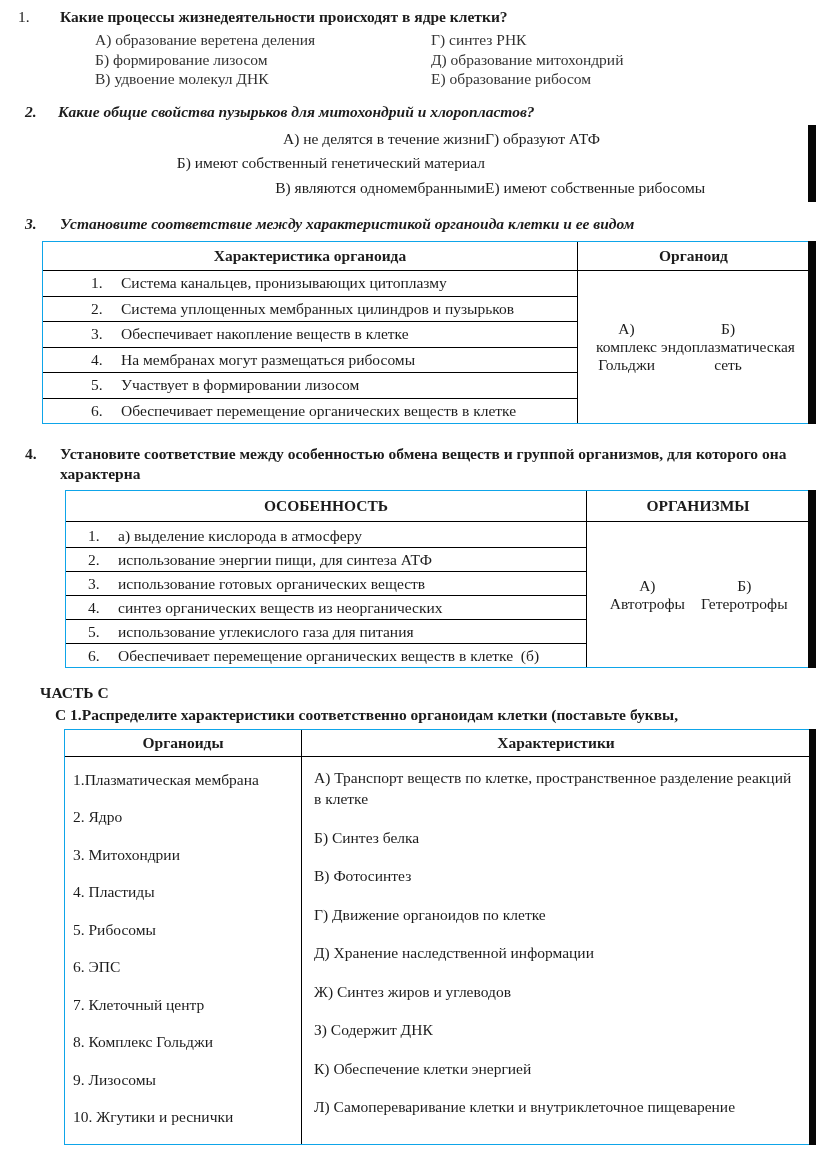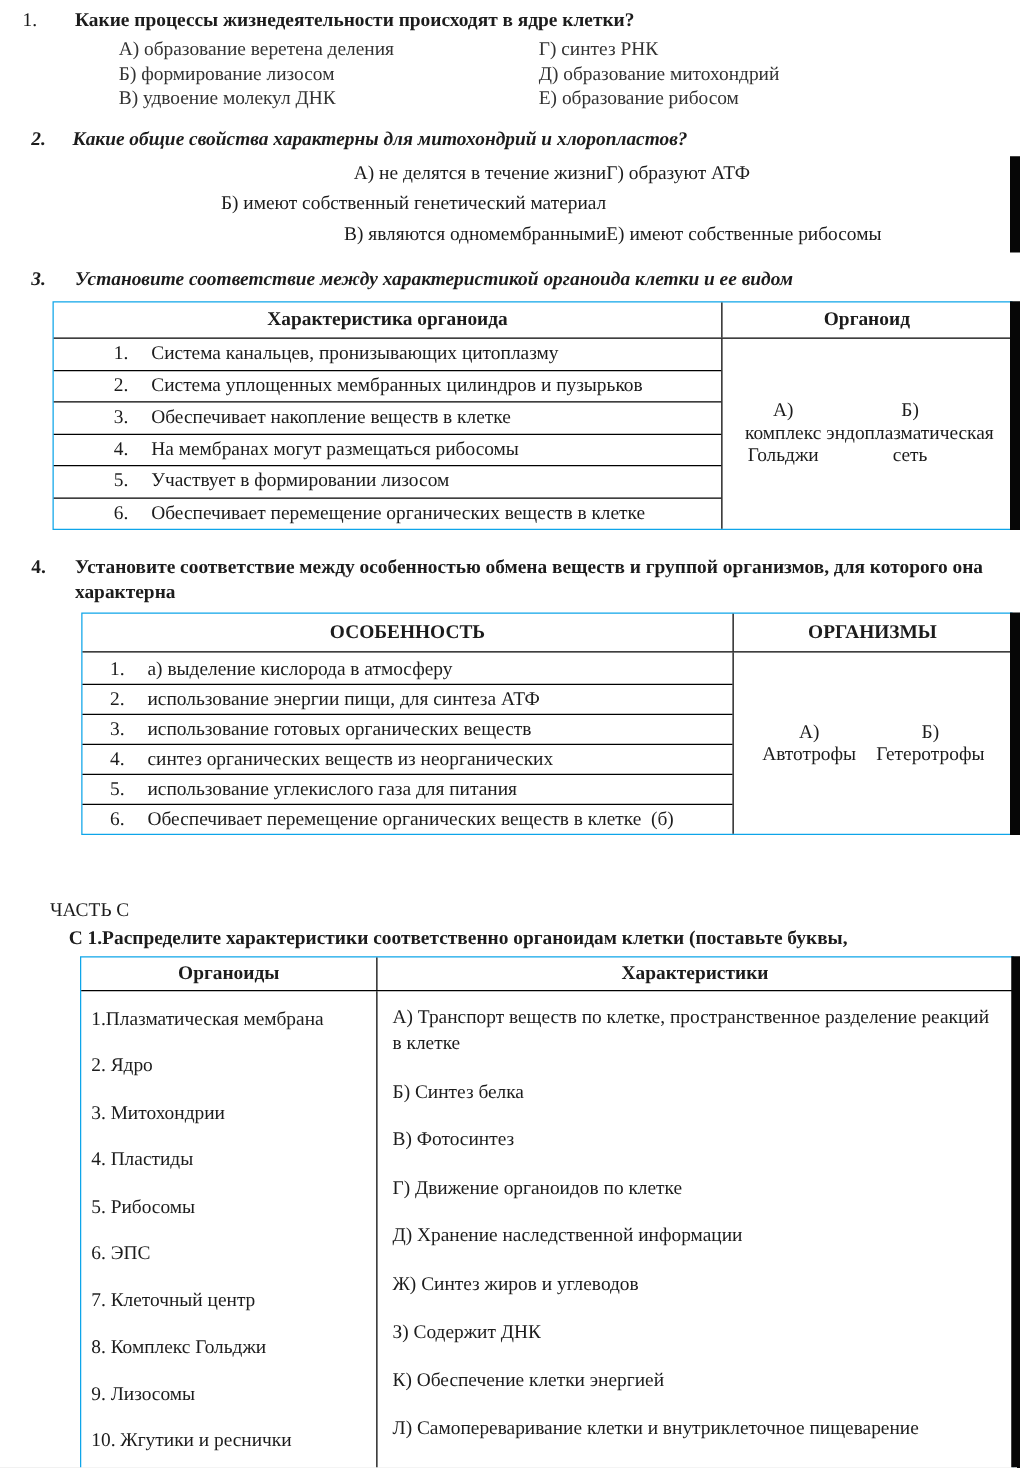--- a/index.html
+++ b/index.html
@@ -63,21 +63,21 @@
 
   .t4 { margin-left:65px; width:743px; }
   .t4 .th-left { width:520px; flex:none; }
   .t4 .th { padding:6px 4px; }
   .t4 .tcol-left { width:520px; flex:none; padding-top:2px; }
   .t4 .trow { line-height:23px; border-bottom:1px solid #000; }
   .t4 .trow:last-child { border-bottom:none; }
   .t4 .trow-num { margin-left:22px; width:30px; }
 
   
-  .partc-heading { margin:52px 0 0 40px; font-weight:normal; }
+  .partc-heading { margin:16px 0 0 40px; font-weight:bold; }
   .partc-intro { margin:3px 8px 0 8px; font-weight:bold; line-height:19.5px; }
   .partc-intro .line1 { margin-left:47px; }
 
   .tc { margin-left:64px; width:745px; margin-top:4px; }
   .tc .th { padding:4px; }
   .tc .th-left { width:236px; flex:none; }
   .tc .tcol-left { width:236px; flex:none; padding:12px 0 0 8px; }
   .tc .org-item { line-height:22px; margin-bottom:15.5px; }
   .tc .tcol-right { padding:10px 10px 0 12px; }
   .tc .char-item { line-height:21.5px; margin-bottom:17px; }
@@ -104,21 +104,21 @@
       <div class="opt-row">
         <span class="opt-left-col">В) удвоение молекул ДНК</span>
         <span>Е) образование рибосом</span>
       </div>
     </div>
   </section>
 
   <section class="q2">
     <div class="q-head q2-head">
       <span class="q-num">2.</span>
-      <span class="q-title">Какие общие свойства характерны для митохондрий и хлоропластов?</span>
+      <span class="q-title">Какие общие свойства пузырьков для митохондрий и хлоропластов?</span>
     </div>
     <div class="q2-opts">
       <div class="opt-row">
         <span class="opt-left-col">А) не делятся в течение жизни</span>
         <span>Г) образуют АТФ</span>
       </div>
       <div class="opt-row">
         <span class="opt-left-col">Б) имеют собственный генетический материал</span>
       </div>
       <div class="opt-row">

